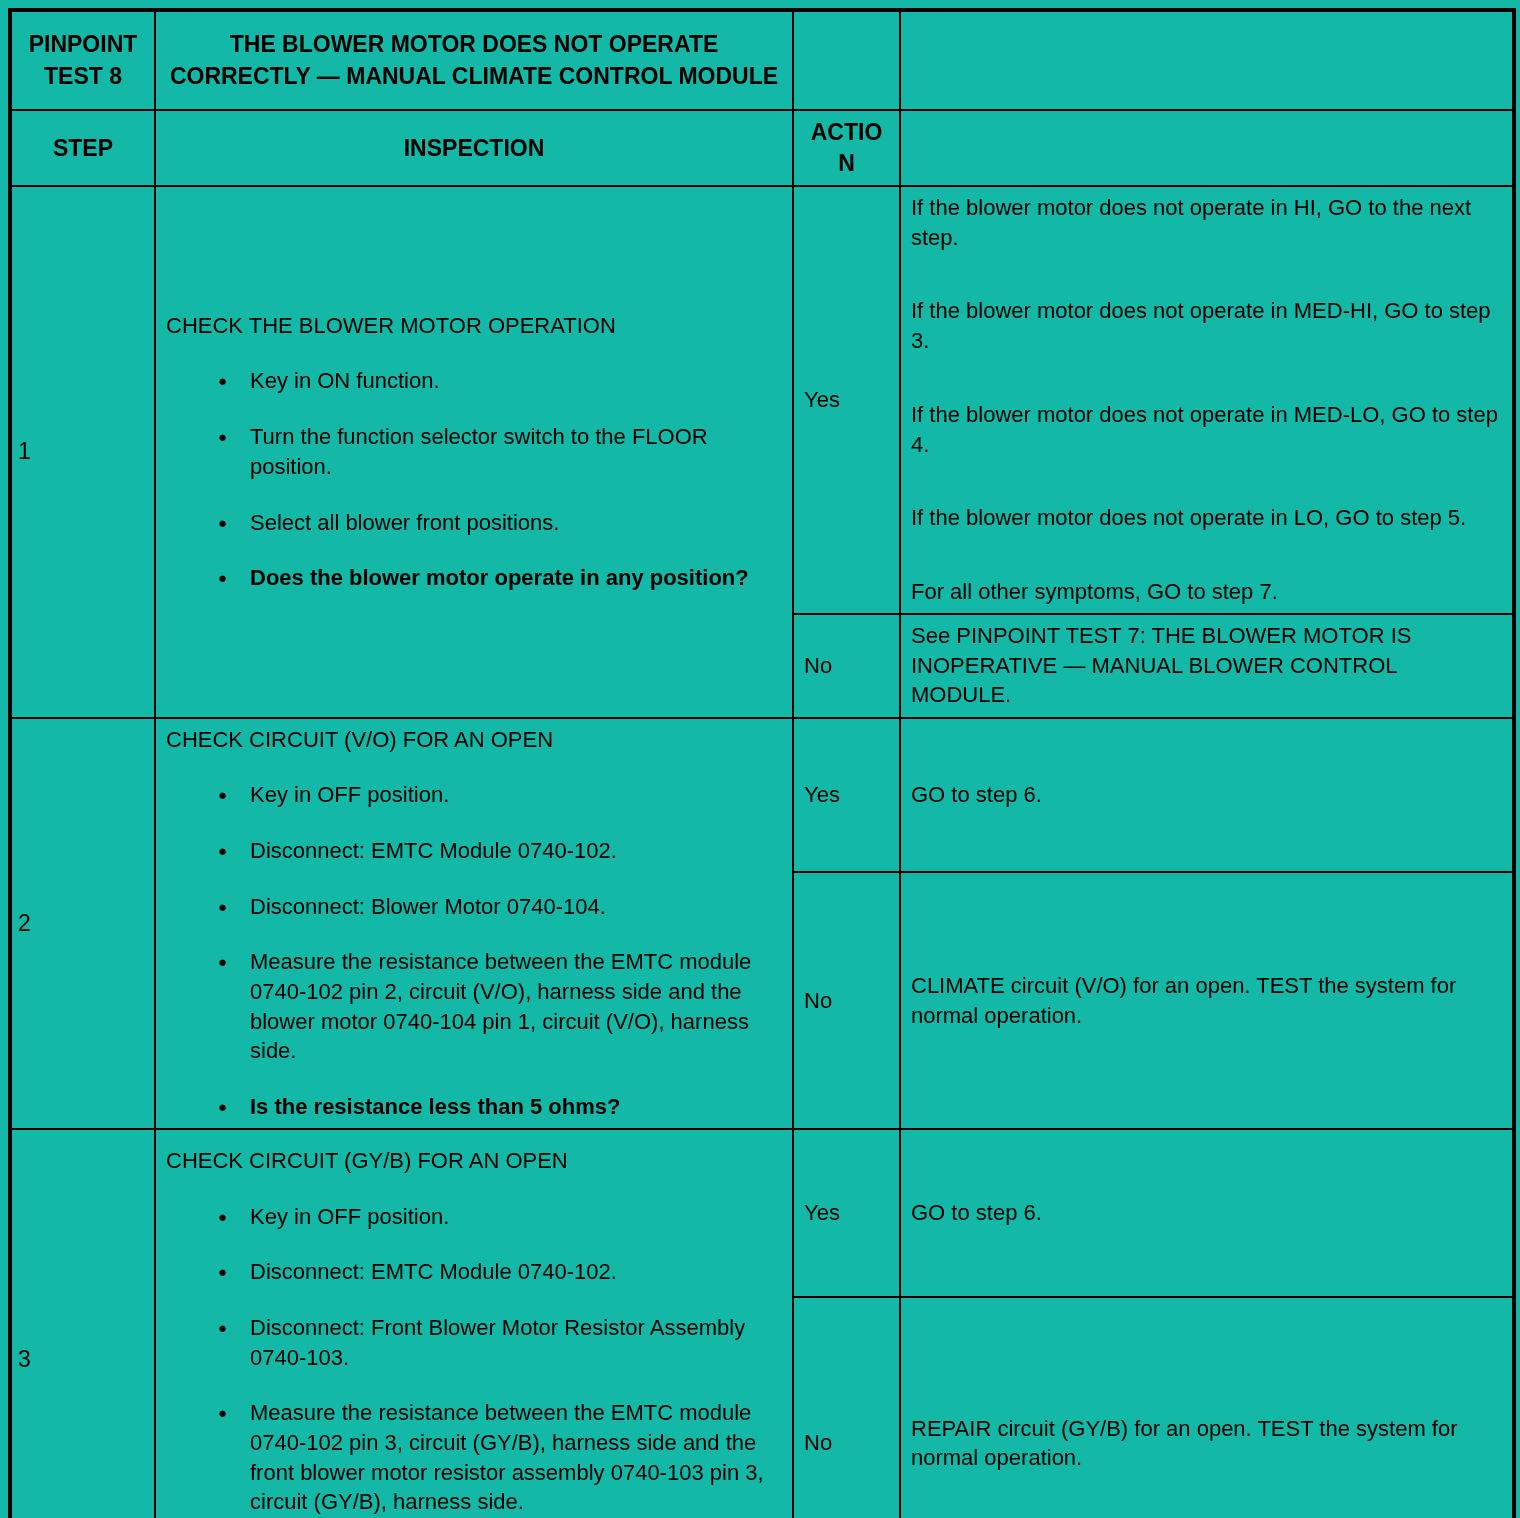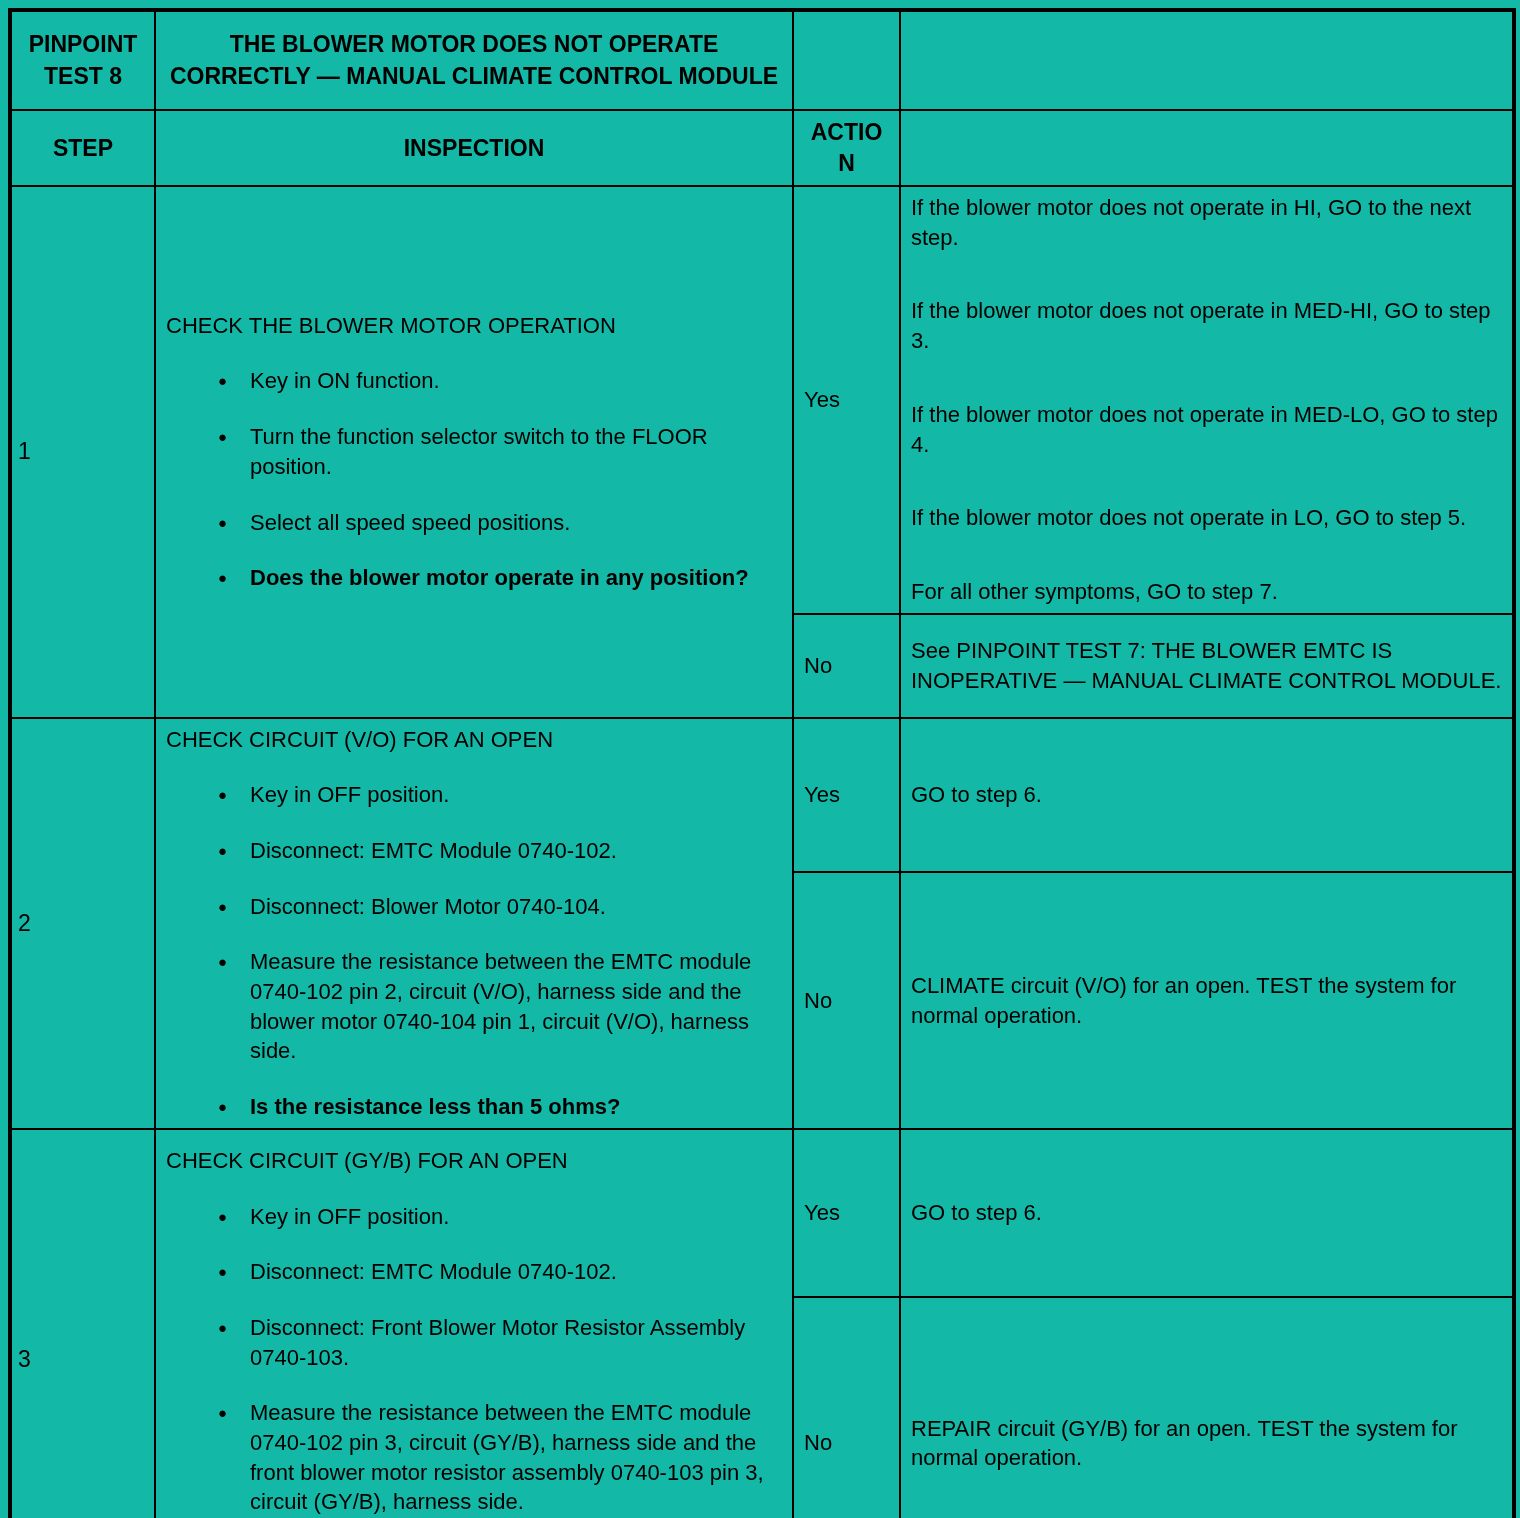--- a/index.html
+++ b/index.html
@@ -96,41 +96,41 @@
         <div class="bullet">
           <span class="dot">●</span>
           <span class="btext">Key in ON function.</span>
         </div>
         <div class="bullet">
           <span class="dot">●</span>
           <span class="btext">Turn the function selector switch to the FLOOR position.</span>
         </div>
         <div class="bullet">
           <span class="dot">●</span>
-          <span class="btext">Select all speed speed positions.</span>
+          <span class="btext">Select all blower front positions.</span>
         </div>
         <div class="bullet bold">
           <span class="dot">●</span>
           <span class="btext">Does the blower motor operate in any position?</span>
         </div>
       </td>
       <td class="action-cell">Yes</td>
       <td class="result-cell">
         <p>If the blower motor does not operate in HI, GO to the next step.</p>
         <p>If the blower motor does not operate in MED-HI, GO to step 3.</p>
         <p>If the blower motor does not operate in MED-LO, GO to step 4.</p>
         <p>If the blower motor does not operate in LO, GO to step 5.</p>
         <p>For all other symptoms, GO to step 7.</p>
       </td>
     </tr>
 
     <tr style="height:104px">
       <td class="action-cell">No</td>
       <td class="result-cell">
-        <p>See PINPOINT TEST 7: THE BLOWER EMTC IS INOPERATIVE — MANUAL CLIMATE CONTROL MODULE.</p>
+        <p>See PINPOINT TEST 7: THE BLOWER MOTOR IS INOPERATIVE — MANUAL BLOWER CONTROL MODULE.</p>
       </td>
     </tr>
 
     <tr style="height:152px">
       <td class="step-cell" rowspan="2">2</td>
       <td class="insp-cell" rowspan="2">
         <div class="insp-title">CHECK CIRCUIT (V/O) FOR AN OPEN</div>
         <div class="bullet">
           <span class="dot">●</span>
           <span class="btext">Key in OFF position.</span>

